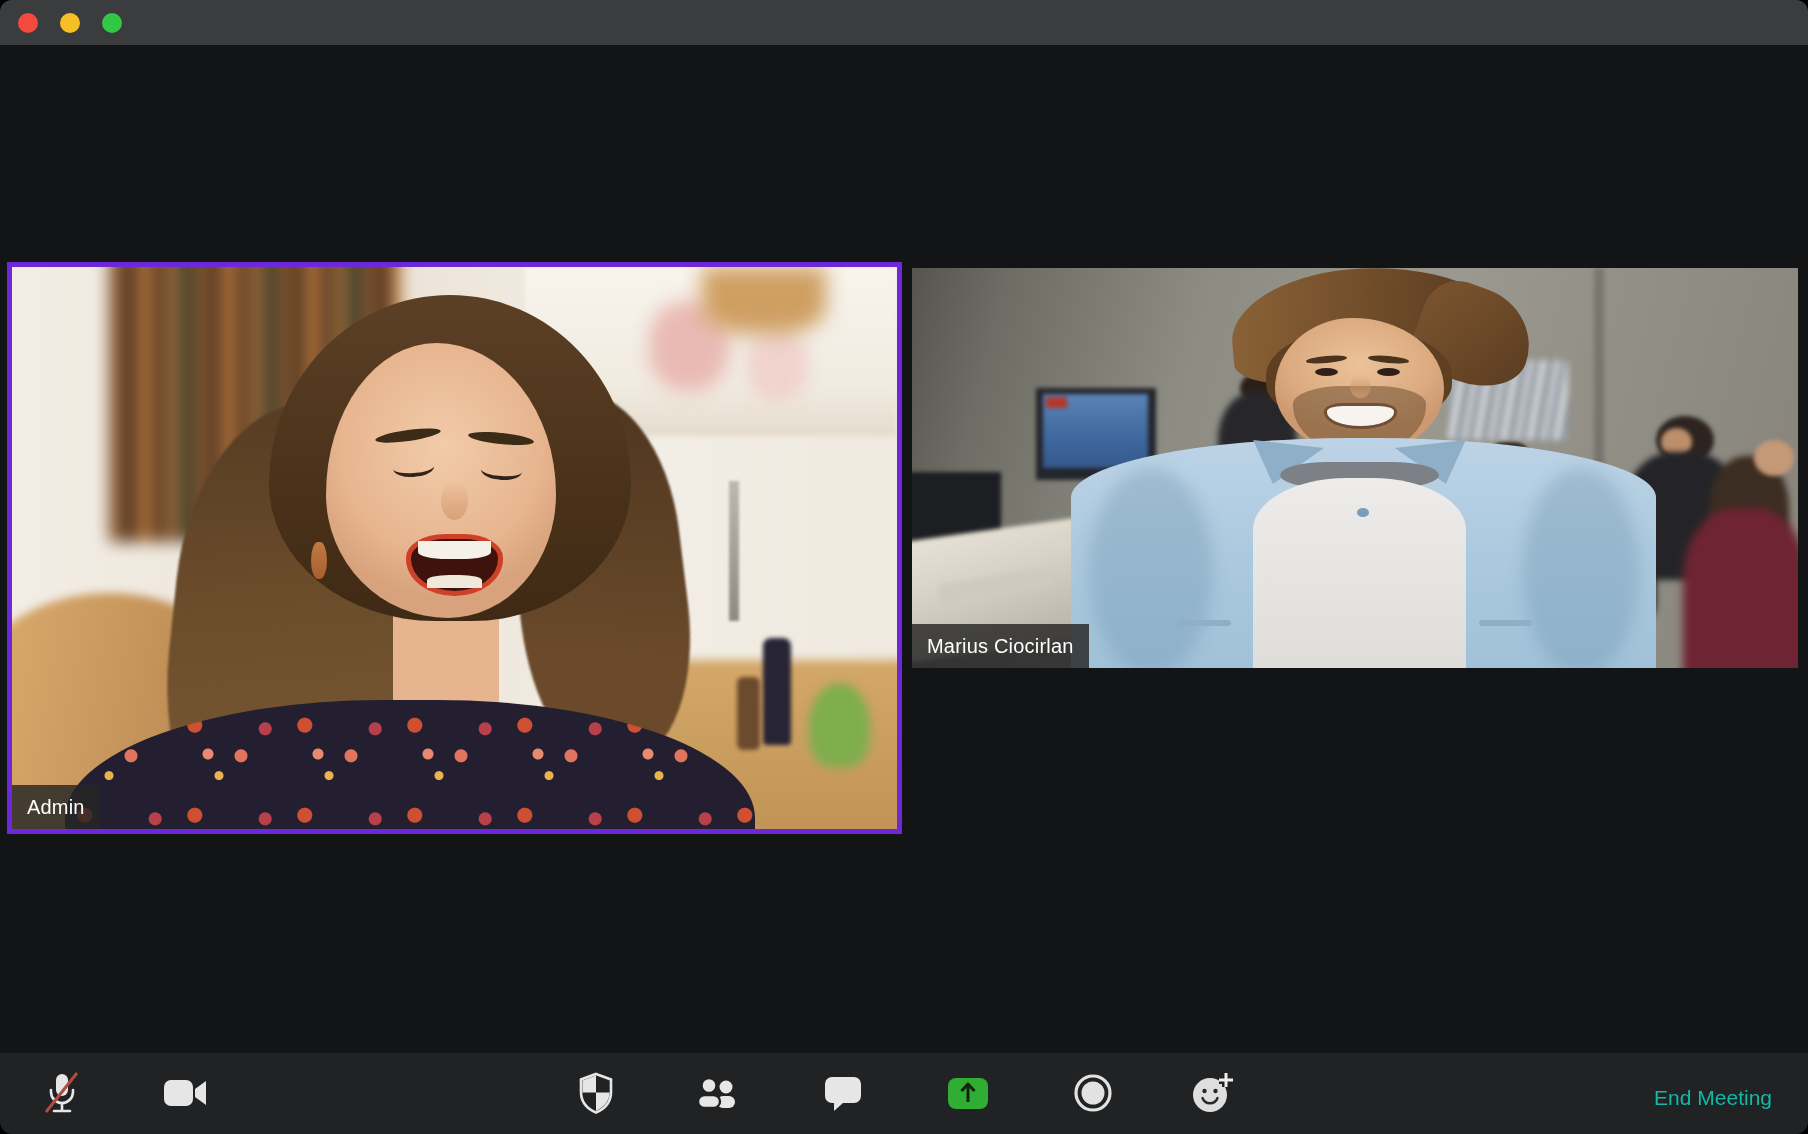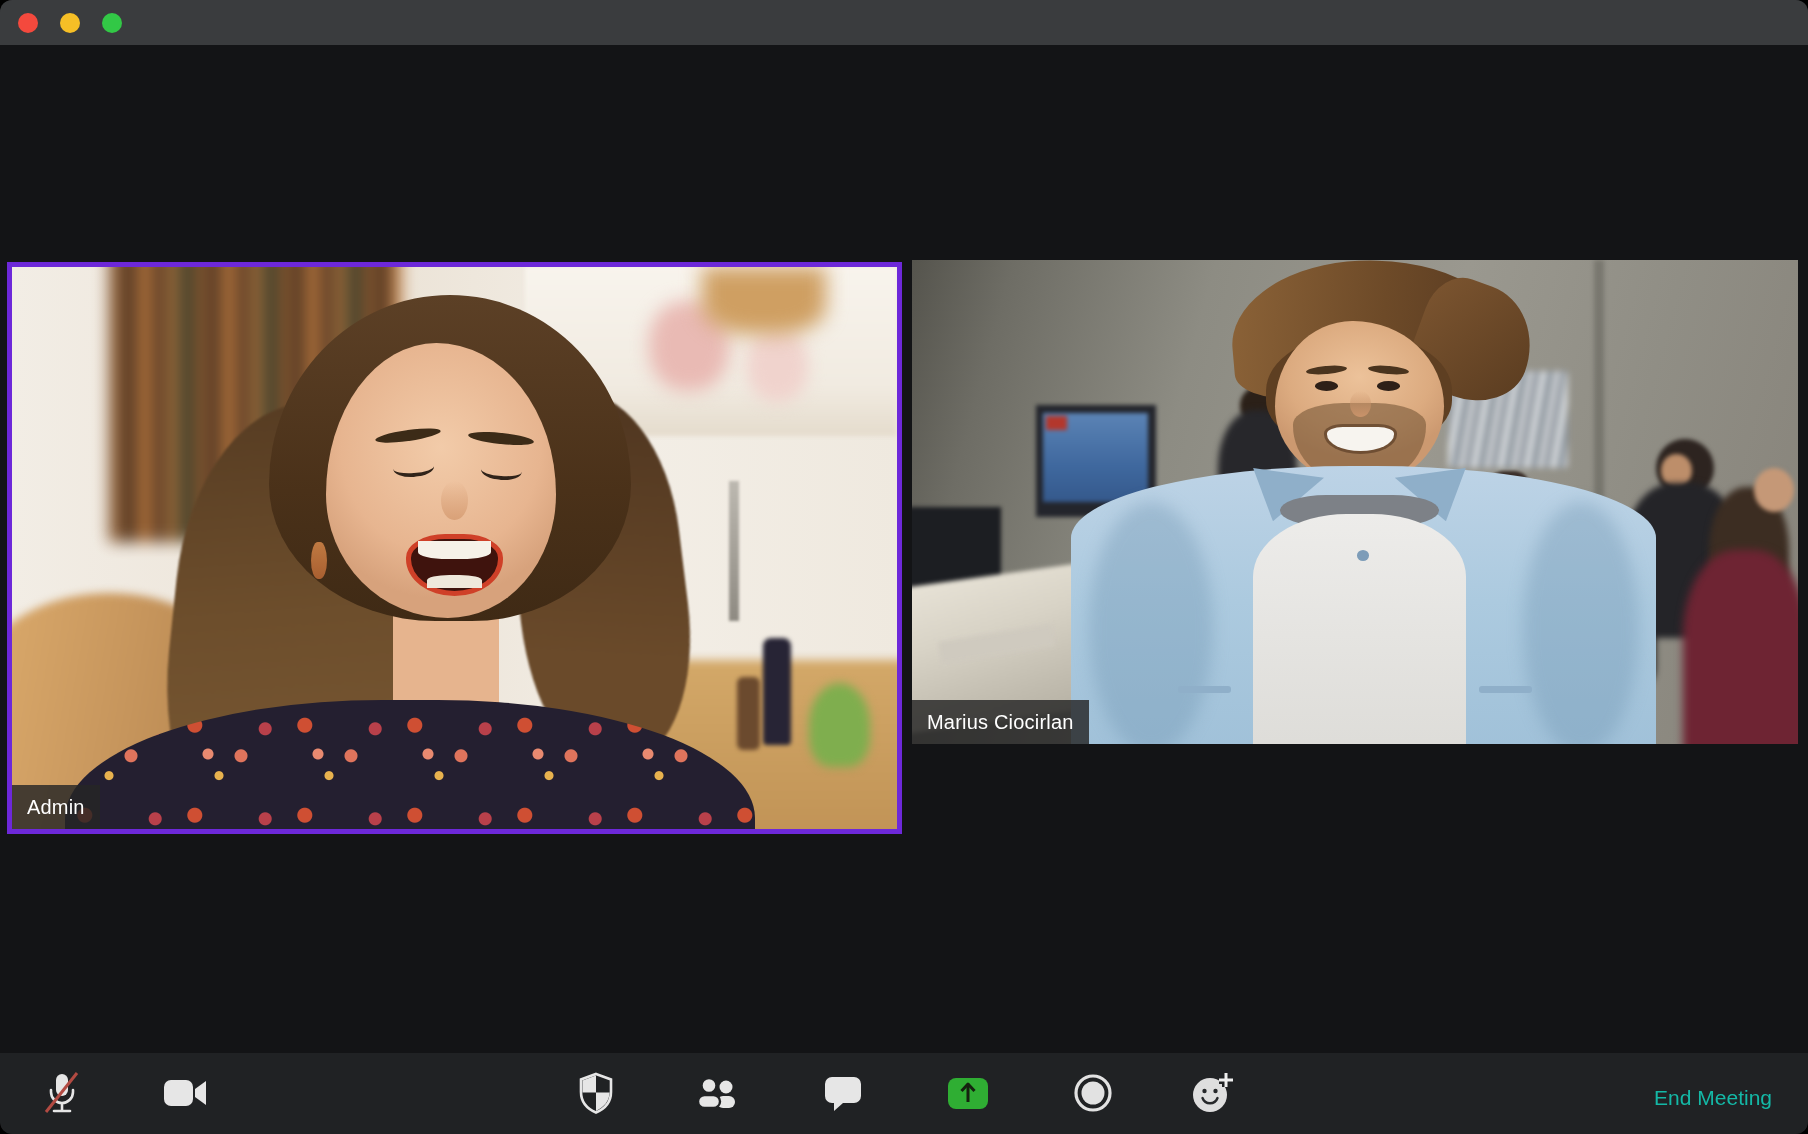--- a/index.html
+++ b/index.html
@@ -9,21 +9,21 @@
   
   .titlebar{position:absolute;left:0;top:0;width:100%;height:45px;background:#3a3c3e;display:flex;align-items:center;padding-left:18px;box-sizing:border-box;gap:22px;}
   .tl{width:20px;height:20px;border-radius:50%;}
   .tl.red{background:#f4493d;}
   .tl.yellow{background:#f6bf26;}
   .tl.green{background:#32c846;}
 
   
   .tile{position:absolute;overflow:hidden;background:#222;}
   .tile.active{left:7px;top:262px;width:895px;height:572px;border:5px solid #6d28d9;box-sizing:border-box;}
-  .tile.plain{left:912px;top:260px;width:886px;height:484px;text-align:right;}
+  .tile.plain{left:912px;top:268px;width:886px;height:400px;text-align:right;}
   .photo{position:absolute;inset:0;overflow:hidden;}
   .photo *{position:absolute;}
 
   .name-label{position:absolute;left:0;bottom:0;background:rgba(38,38,38,.82);color:#fff;font-size:20px;line-height:20px;padding:12px 15px;letter-spacing:.2px;z-index:30;}
 
   
   .pa-base{inset:0;background:linear-gradient(90deg,#f2ede5 0%,#efe8de 20%,#ece4d8 45%,#f3eee6 70%,#efe9df 100%);}
   .pa-books{left:11%;top:-3%;width:33%;height:52%;background:repeating-linear-gradient(90deg,#7c4a20 0 16px,#3c2414 16px 28px,#b26c2e 28px 42px,#52311a 42px 56px,#8c5c2a 56px 72px,#272f1e 72px 84px);filter:blur(8px);opacity:.92;}
   .pa-shelf{left:58%;top:0;width:42%;height:30%;background:linear-gradient(180deg,#f8f4ed 0%,#f1ebe1 70%,#e5dccd 100%);filter:blur(2px);}
   .pa-pink1{left:72%;top:6%;width:9%;height:16%;background:#e9bab4;border-radius:45%;filter:blur(9px);}

